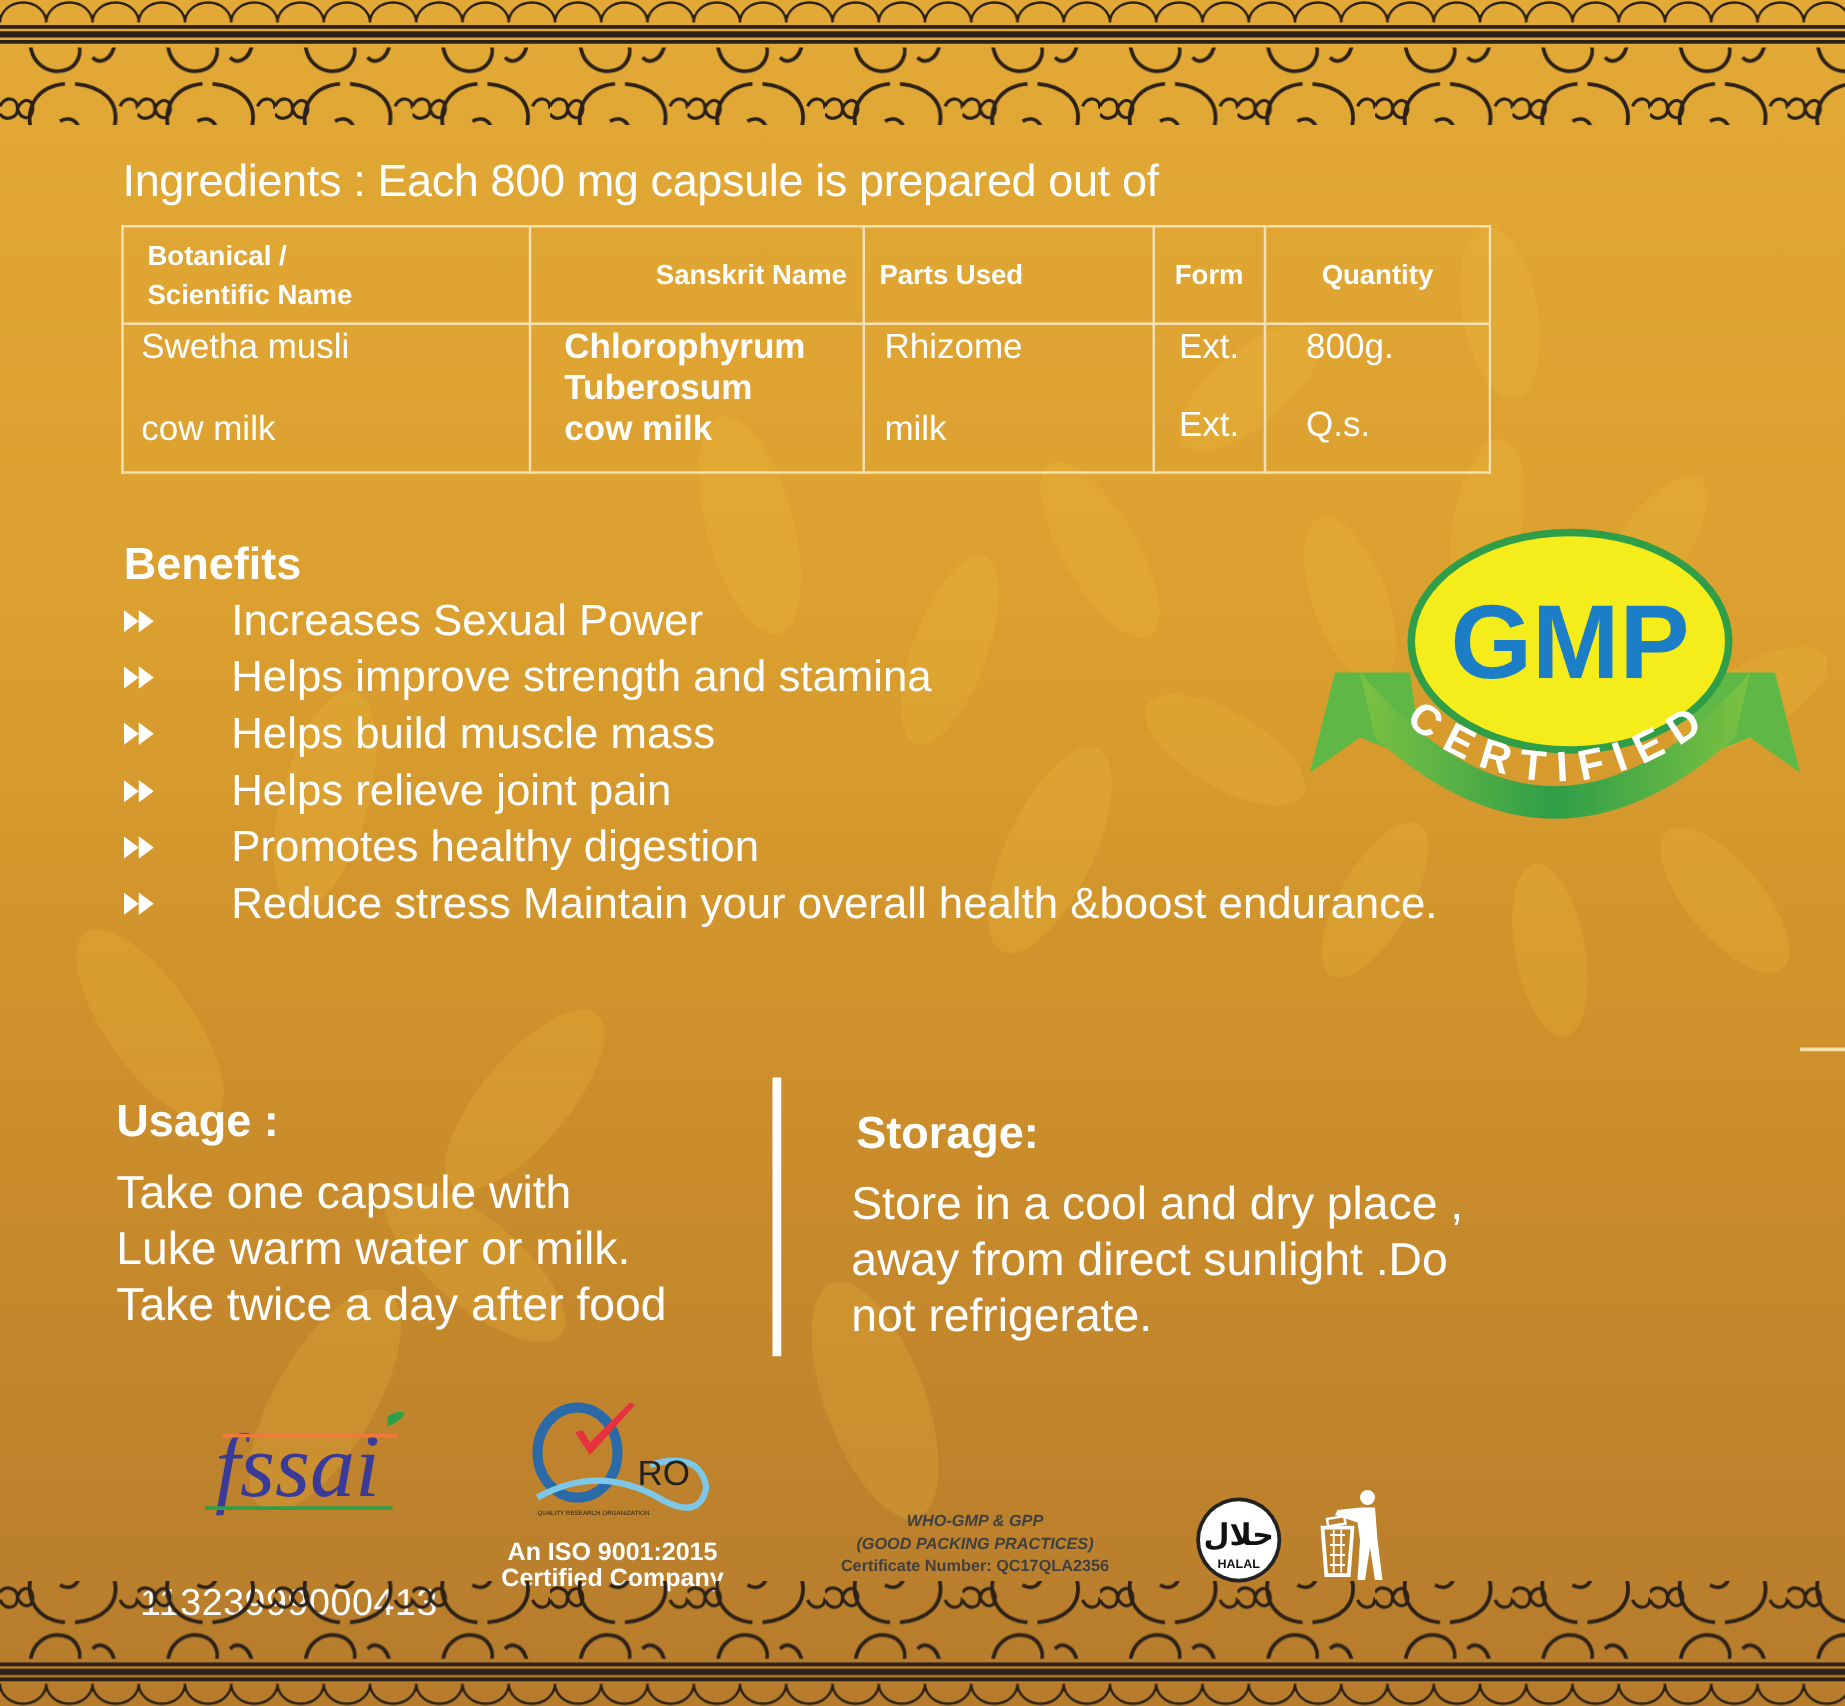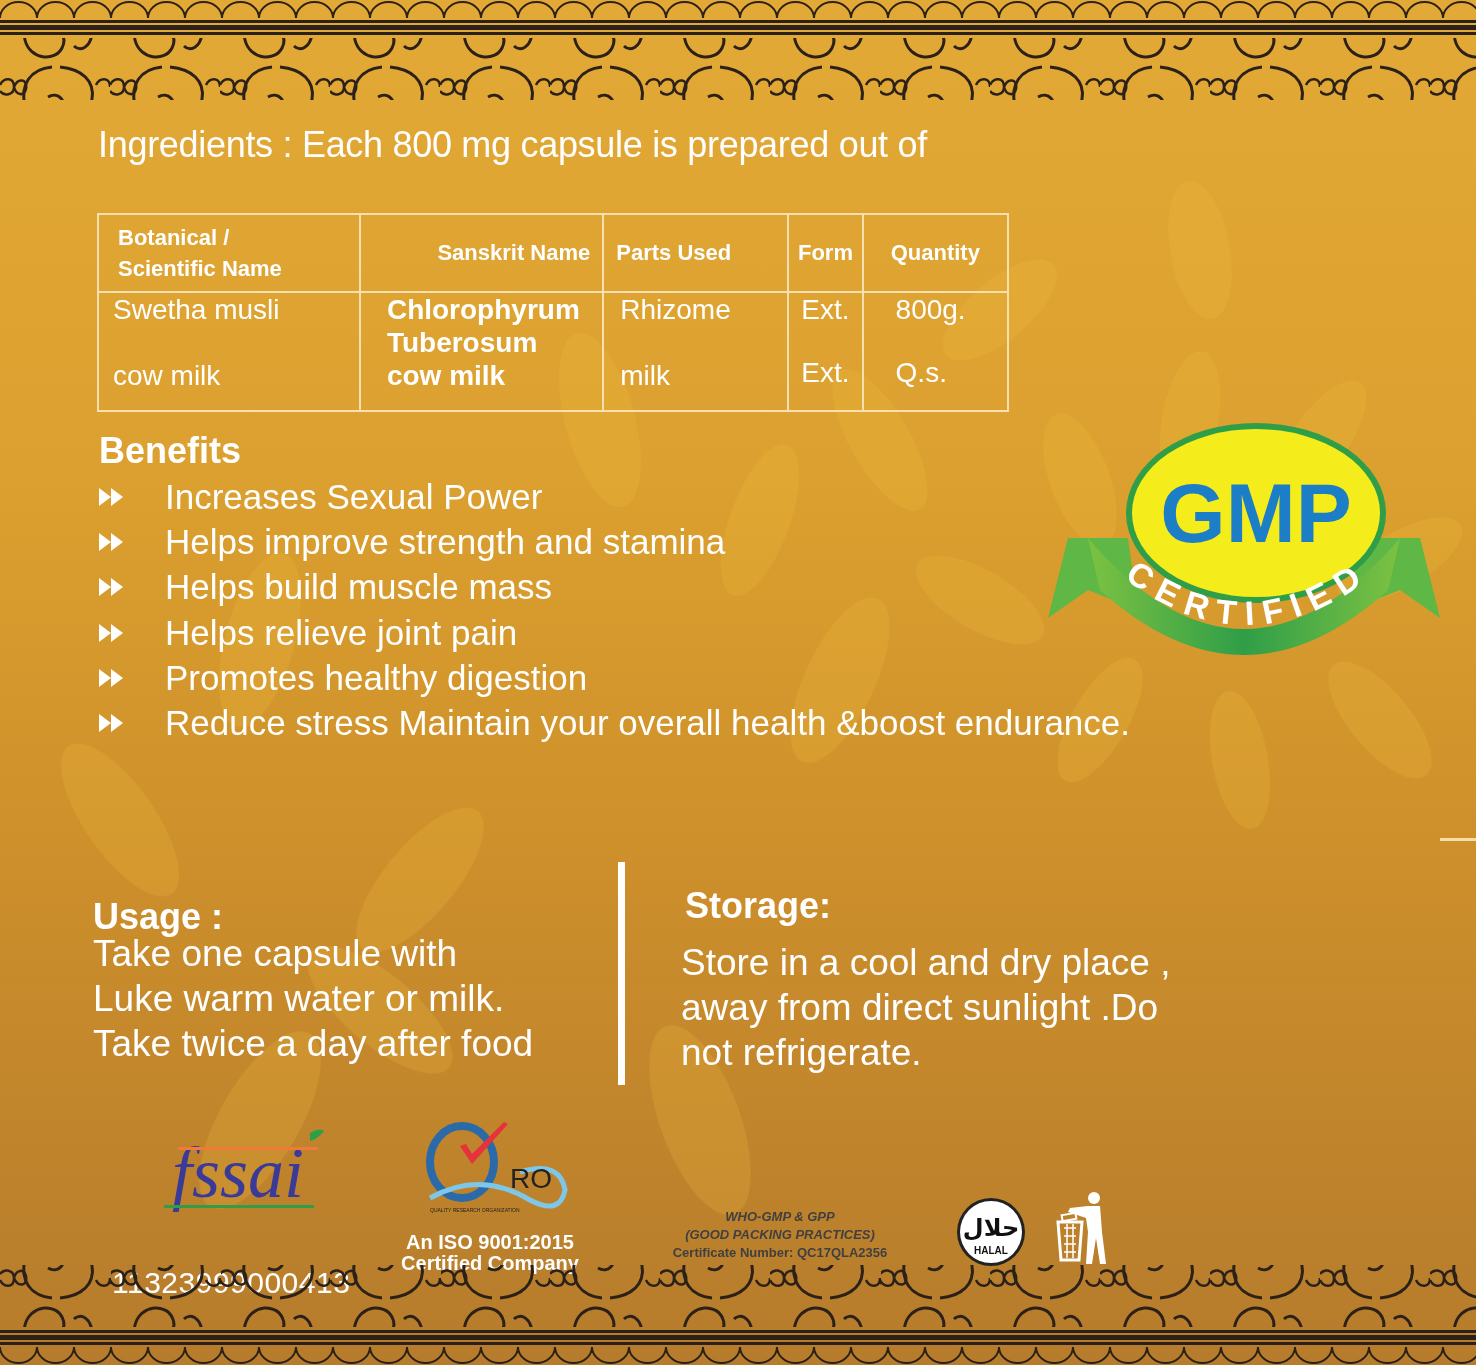--- a/index.html
+++ b/index.html
@@ -8,48 +8,48 @@
     font-family: "Liberation Sans", sans-serif; color: #fff;
     background: linear-gradient(180deg, #e3a936 0%, #dba02f 35%, #cf912b 60%, #bf832c 85%, #b67c2c 100%);
   }
   .leaf-bg { position: absolute; inset: 0; pointer-events: none; }
   .border-top, .border-bottom { position: absolute; left: 0; width: 1476px; height: 100px; }
   .border-top { top: 0; }
   .border-bottom { top: 1265px; }
 
   .ing-title { position: absolute; left: 98px; top: 124px; font-size: 36px; letter-spacing: -0.3px; white-space: nowrap; }
 
-  table.ing { position: absolute; left: 97px; top: 180px; border-collapse: collapse; width: 912px; height: 199px; margin-top: 33px; }
+  table.ing { position: absolute; left: 97px; top: 180px; border-collapse: collapse; width: 1096px; height: 199px; }
   table.ing td, table.ing th { border: 2px solid #f6dfb1; vertical-align: top; padding: 0; }
   table.ing th { font-weight: bold; font-size: 22px; height: 76px; vertical-align: middle; text-align: left; }
   table.ing td { font-size: 28px; line-height: 33px; }
   .c1 { width: 298px; } .c2 { width: 232px; font-weight: bold; } .c3 { width: 209px; } .c4 { width: 85px; } .c5 { width: 142px; }
   th.c1 { padding-left: 19px !important; line-height: 31px; }
   th.c2 { text-align: right !important; padding-right: 12px !important; }
   th.c3 { padding-left: 12px !important; }
   th.c4 { text-align: center !important; }
   th.c5 { text-align: center !important; }
   td.c1 { padding-left: 14px !important; }
   td.c2 { padding-left: 26px !important; }
   td.c3 { padding-left: 16px !important; }
   td.c4 { text-align: center; }
   td.c5 { padding-left: 32px !important; }
   .cellline { display: block; white-space: nowrap; }
   .gap { height: 33px; display:block; }
   .gapsm { height: 30px; display:block; }
 
   .benefits-title { position: absolute; left: 99px; top: 430px; font-size: 36px; font-weight: bold; }
   ul.benefits { position: absolute; left: 99px; top: 474px; margin: 0; padding: 0; list-style: none; }
-  ul.benefits li { height: 45.3px; display: flex; align-items: center; font-size: 35px; white-space: nowrap; }
+  ul.benefits li { height: 45.3px; display: flex; align-items: center; font-size: 35px; white-space: nowrap; gap: 20px; }
   .dbl-arrow { width: 66px; display: inline-flex; align-items: center; }
   .dbl-arrow span { width: 0; height: 0; border-top: 9px solid transparent; border-bottom: 9px solid transparent; border-left: 12px solid #fff; display: inline-block; }
 
   .gmp { position: absolute; left: 1048px; top: 420px; width: 392px; height: 240px; }
 
-  .usage-title { position: absolute; left: 93px; top: 896px; font-size: 36px; font-weight: bold; }
+  .usage-title { position: absolute; left: 93px; top: 876px; font-size: 36px; font-weight: bold; }
   .usage-text { position: absolute; left: 93px; top: 931px; font-size: 37px; line-height: 45px; white-space: nowrap; }
   .divider { position: absolute; left: 618px; top: 862px; width: 7px; height: 223px; background: #fff; }
   .storage-title { position: absolute; left: 685px; top: 885px; font-size: 36px; font-weight: bold; }
   .storage-text { position: absolute; left: 681px; top: 940px; font-size: 37px; line-height: 45px; white-space: nowrap; }
 
   .fssai-logo { position: absolute; left: 160px; top: 1125px; width: 170px; height: 90px; }
   .fssai-num { position: absolute; left: 112px; top: 1266px; font-size: 30px; letter-spacing: 0.5px; }
   .qro-logo { position: absolute; left: 420px; top: 1120px; width: 150px; height: 110px; }
   .iso-text { position: absolute; left: 395px; top: 1232px; width: 190px; text-align: center; font-size: 20px; font-weight: bold; line-height: 21px; }
   .who-text { position: absolute; left: 640px; top: 1208px; width: 280px; text-align: center; font-size: 13px; font-weight: bold; line-height: 18px; color: #404040; }

